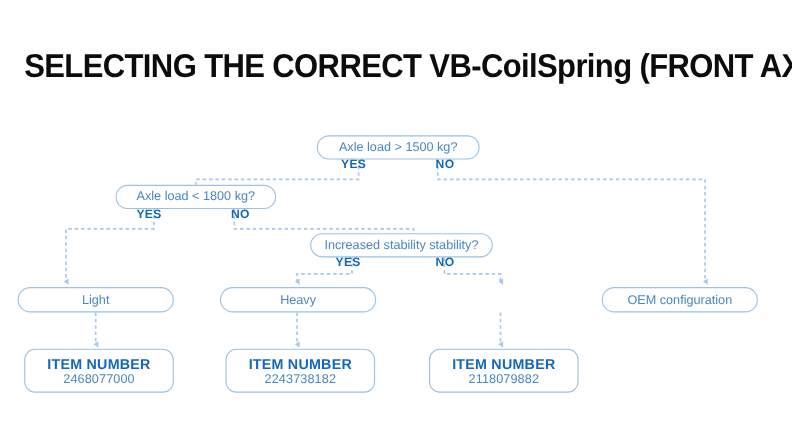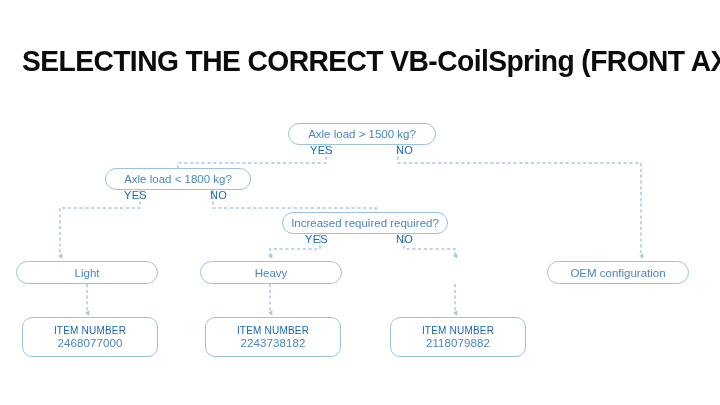--- a/index.html
+++ b/index.html
@@ -49,35 +49,35 @@
   .node.result{height:23px;border-radius:12px;}
 
   .node.item{
     flex-direction:column;
     justify-content:center;
     border-radius:10px;
     height:40px;
     gap:1px;
   }
   .item-title{
-    font-weight:normal;
-    font-size:10px;
+    font-weight:bold;
+    font-size:13px;
     color:#1567b8;
     letter-spacing:0.2px;
   }
   .item-number{
     font-size:11.5px;
     color:#4a86c4;
     letter-spacing:0.1px;
   }
 
   
   .branch-label{
     position:absolute;
-    font-weight:normal;
+    font-weight:bold;
     font-size:11px;
     color:#1567b8;
     letter-spacing:0.3px;
     white-space:nowrap;
   }
 </style>
 </head>
 <body>
 
 <div id="stage">
@@ -117,21 +117,21 @@
   <div class="branch-label" style="left:310px; top:144px;">YES</div>
   <div class="branch-label" style="left:396px; top:144px;">NO</div>
 
   <div class="node decision" style="left:105px; top:168px; width:146px;">
     <span>Axle load &lt; 1800 kg?</span>
   </div>
   <div class="branch-label" style="left:124px; top:189px;">YES</div>
   <div class="branch-label" style="left:210px; top:189px;">NO</div>
 
   <div class="node decision" style="left:282px; top:212px; width:166px;">
-    <span>Increased required required?</span>
+    <span>Increased stability stability?</span>
   </div>
   <div class="branch-label" style="left:305px; top:233px;">YES</div>
   <div class="branch-label" style="left:396px; top:233px;">NO</div>
 
   <div class="node result" style="left:16px; top:261px; width:142px;">
     <span>Light</span>
   </div>
   <div class="node result" style="left:200px; top:261px; width:142px;">
     <span>Heavy</span>
   </div>

